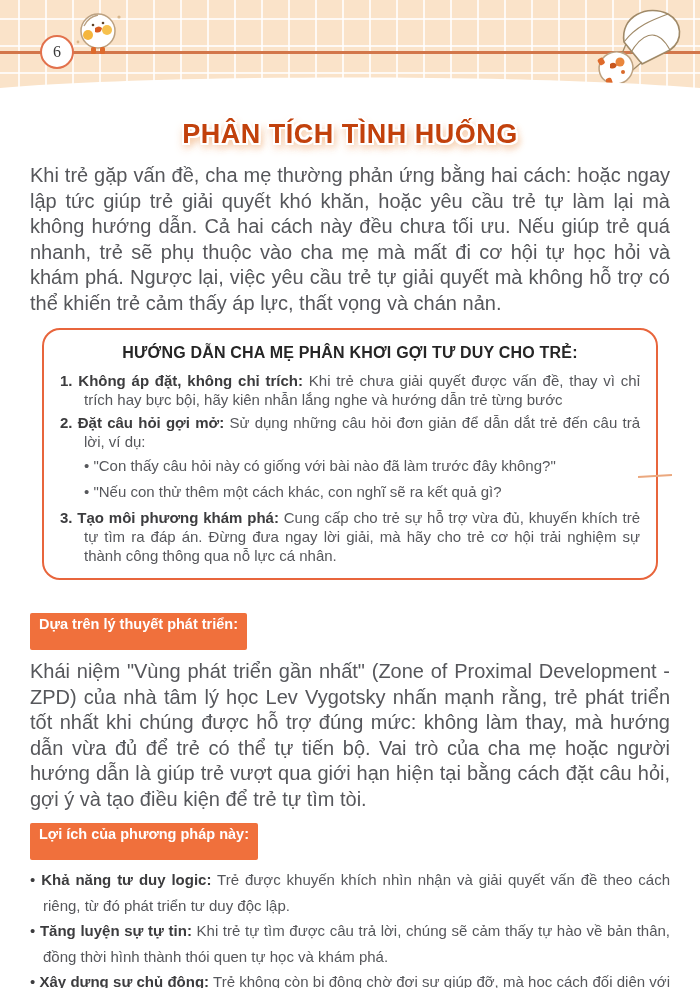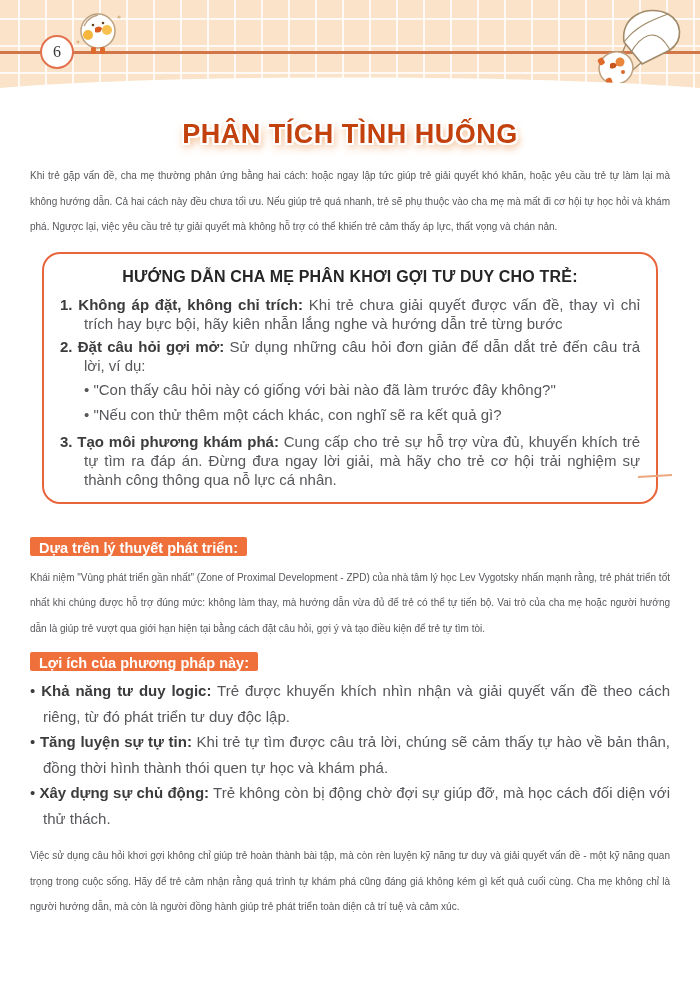--- a/index.html
+++ b/index.html
@@ -29,38 +29,38 @@
   .title{
     margin:27px auto 0;text-align:center;
     font-size:27px;font-weight:bold;letter-spacing:.5px;color:#c2410c;
     text-shadow:
       -2px 0 0 #fff, 2px 0 0 #fff, 0 -2px 0 #fff, 0 2px 0 #fff,
       -2px -2px 0 #fff, 2px -2px 0 #fff, -2px 2px 0 #fff, 2px 2px 0 #fff,
       0 5px 8px rgba(243,185,140,.9), 4px 4px 6px rgba(246,200,160,.8);
   }
   
   .content{padding:0 30px;}
-  .body-p{font-size:10px;line-height:25.5px;text-align:justify;margin:0;}
+  .body-p{font-size:20px;line-height:25.5px;text-align:justify;margin:0;}
   .intro{margin-top:13px;}
   b{color:#3C3C3E;}
   
   .guidebox{
     margin:12px 12px 0;border:2px solid #E8653C;border-radius:18px;
     padding:11px 16px 13px;
   }
   .gb-head{text-align:center;font-weight:bold;color:#262626;font-size:16px;letter-spacing:.2px;margin:3px 0 9px;}
   .gitem{font-size:15px;line-height:19px;text-align:justify;padding-left:24px;text-indent:-24px;margin-top:4px;}
   .sublist{margin:2px 0 2px 24px;}
   .subitem{font-size:15px;line-height:25.5px;padding-left:16px;text-indent:-16px;}
   .subitem::before{content:"• ";color:#56575B;}
   .dash{position:absolute;right:28px;top:475px;width:34px;height:2px;background:#EBA87E;transform:rotate(-3deg);}
   
   .badge{
     display:inline-block;background:#F0703C;color:#fff;font-weight:bold;
-    font-size:14.5px;padding:3px 9px 0;border-radius:2px;
+    font-size:14.5px;padding:3px 9px 18px;border-radius:2px;
   }
   .theory-badge{margin:33px 0 9px;}
   .benefit-badge{margin:11px 0 7px;}
   
   .bitem{font-size:15px;line-height:25.5px;text-align:justify;padding-left:13px;text-indent:-13px;margin:0;}
   .bitem::before{content:"• ";color:#3C3C3E;}
   .closing{margin-top:12px;}
 </style>
 </head>
 <body>

